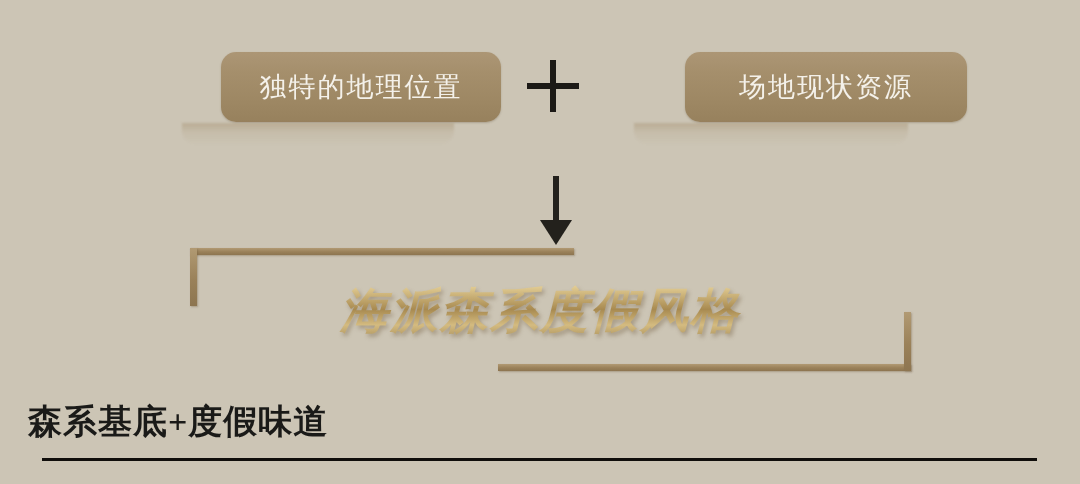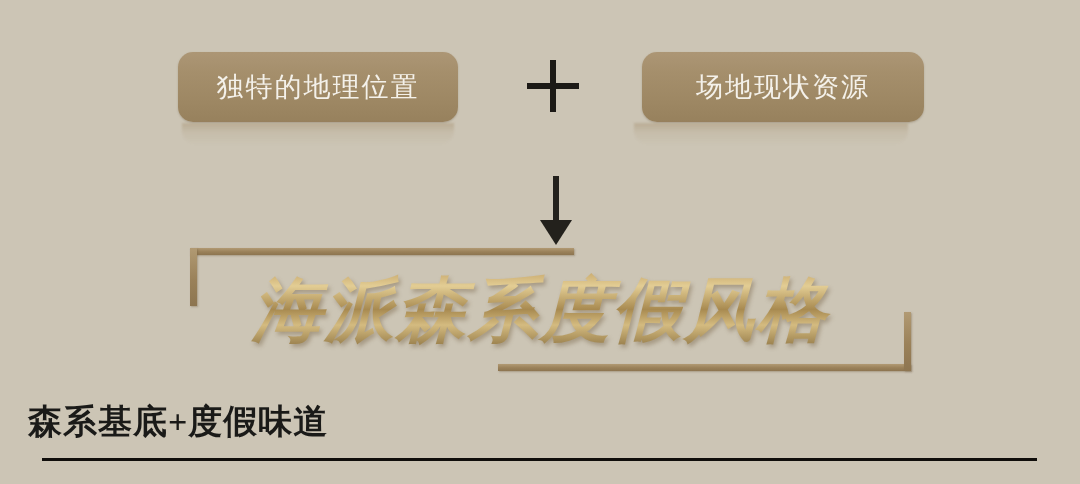--- a/index.html
+++ b/index.html
@@ -24,20 +24,21 @@
   .concept-box {
     position: absolute;
     top: 52px;
     height: 70px;
     border-radius: 15px;
     background: linear-gradient(180deg, #ac9675 0%, #a58f6c 28%, #9d8763 72%, #97815d 100%);
     box-shadow: 0 1px 2px rgba(90,72,45,0.28);
     display: flex;
     align-items: center;
     justify-content: center;
+    margin-left: 43px;
   }
   .concept-box .label {
     color: #f4f1ea;
     font-size: 27px;
     letter-spacing: 2px;
     line-height: 1;
     font-weight: 400;
     white-space: nowrap;
   }
   #box-left { left: 178px; width: 280px; }
@@ -122,21 +123,21 @@
   
   #main-title {
     position: absolute;
     left: 0;
     top: 272px;
     width: 1080px;
     text-align: center;
     font-family: "Liberation Serif", serif;
     font-weight: bold;
     font-style: italic;
-    font-size: 70px;
+    font-size: 48px;
     line-height: 78px;
     letter-spacing: 2px;
     white-space: nowrap;
     background: linear-gradient(180deg, #c9ab70 0%, #e3cd94 18%, #a88a50 48%, #d4bb80 68%, #8d7342 100%);
     -webkit-background-clip: text;
     background-clip: text;
     color: transparent;
     -webkit-text-fill-color: transparent;
     filter: drop-shadow(2px 3px 2px rgba(120,100,70,0.45));
   }

